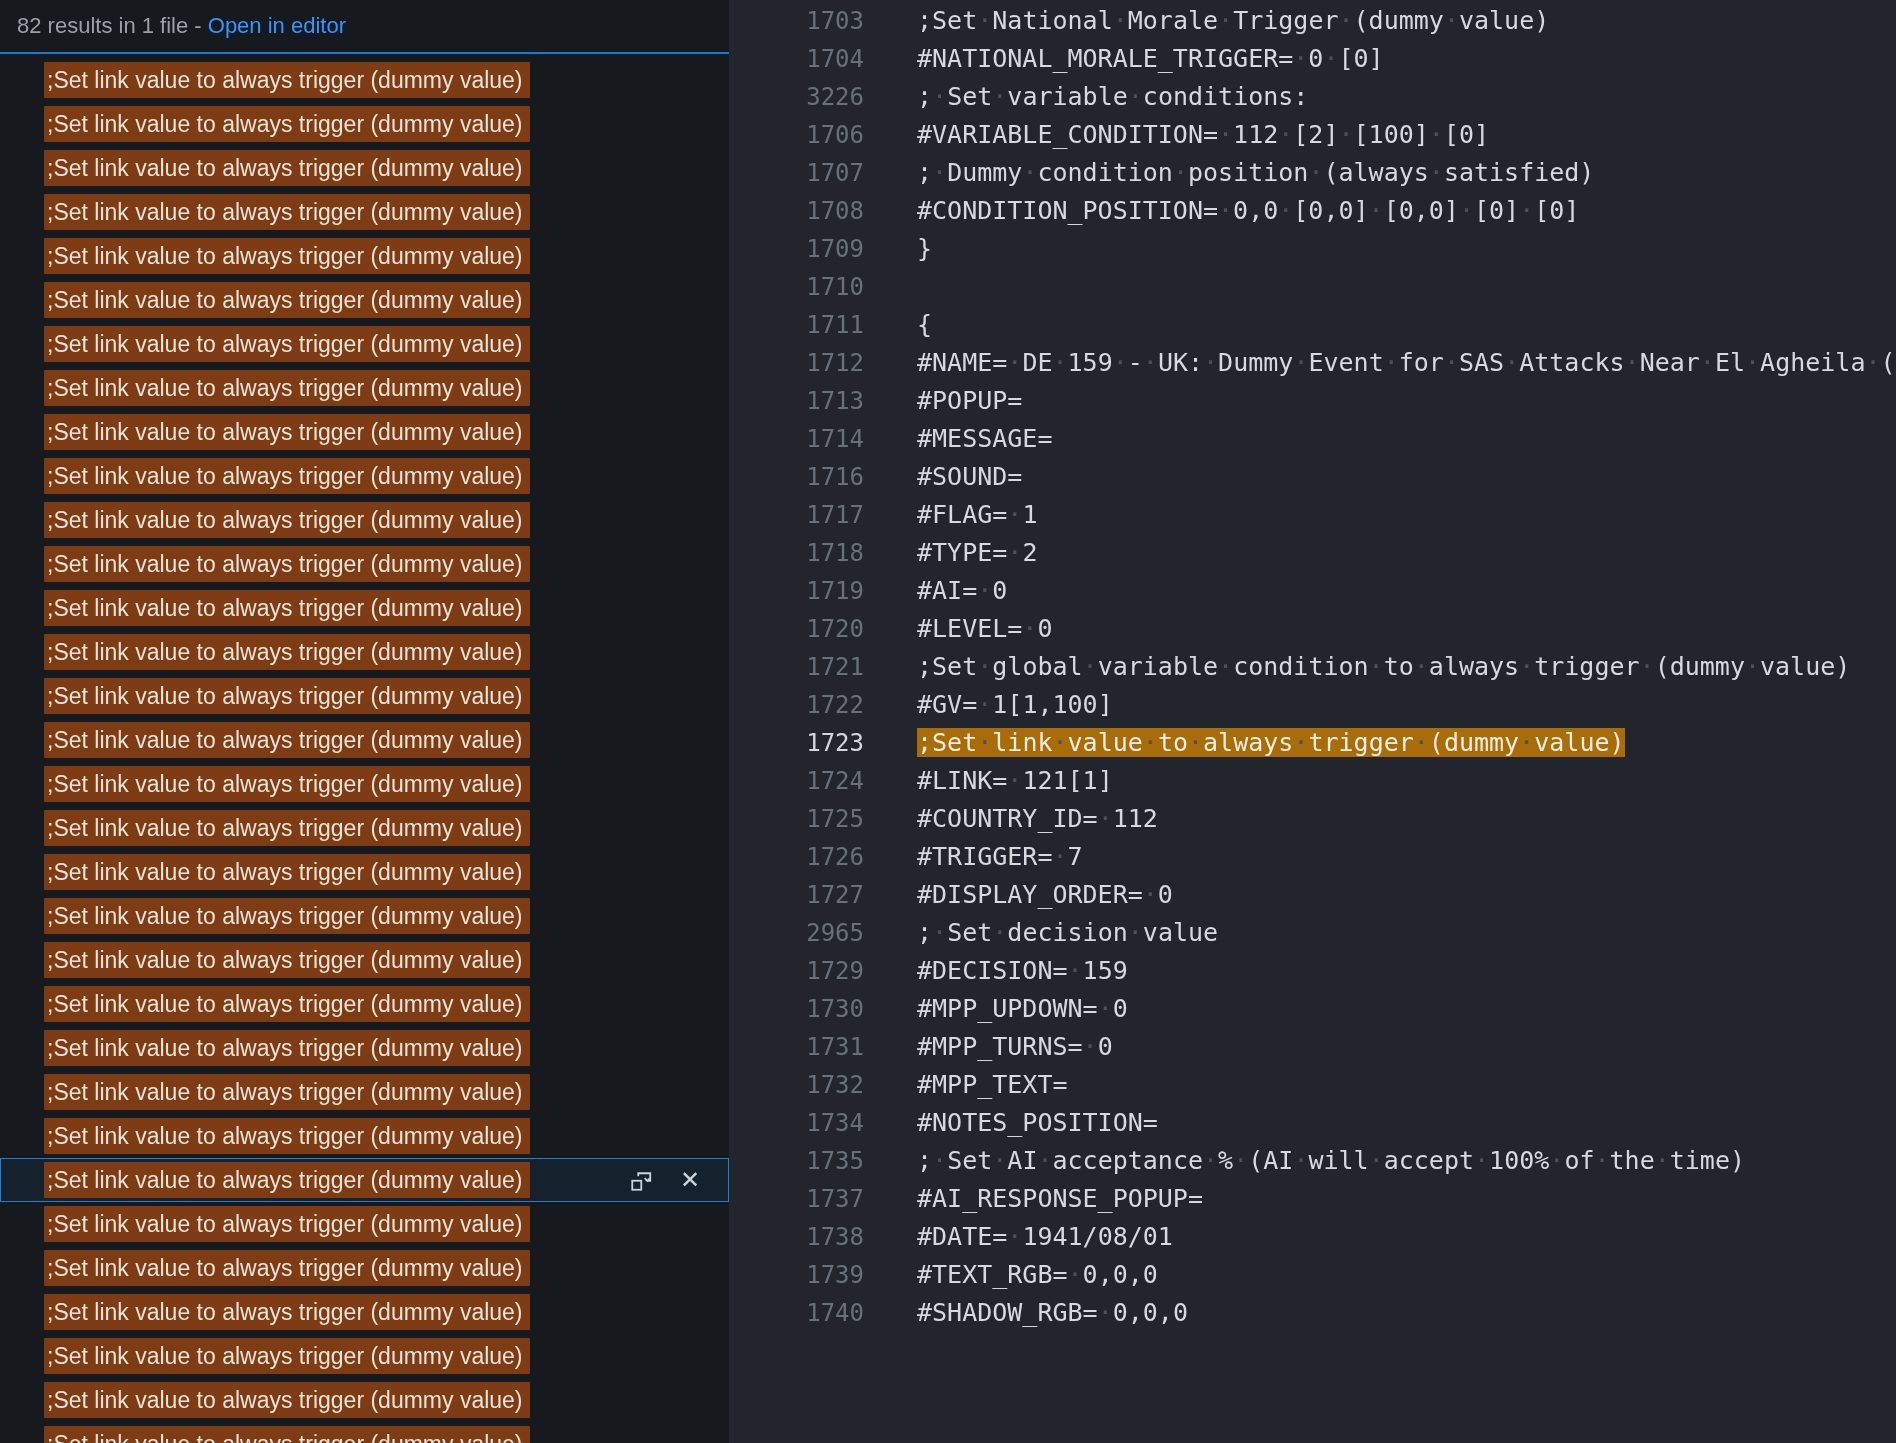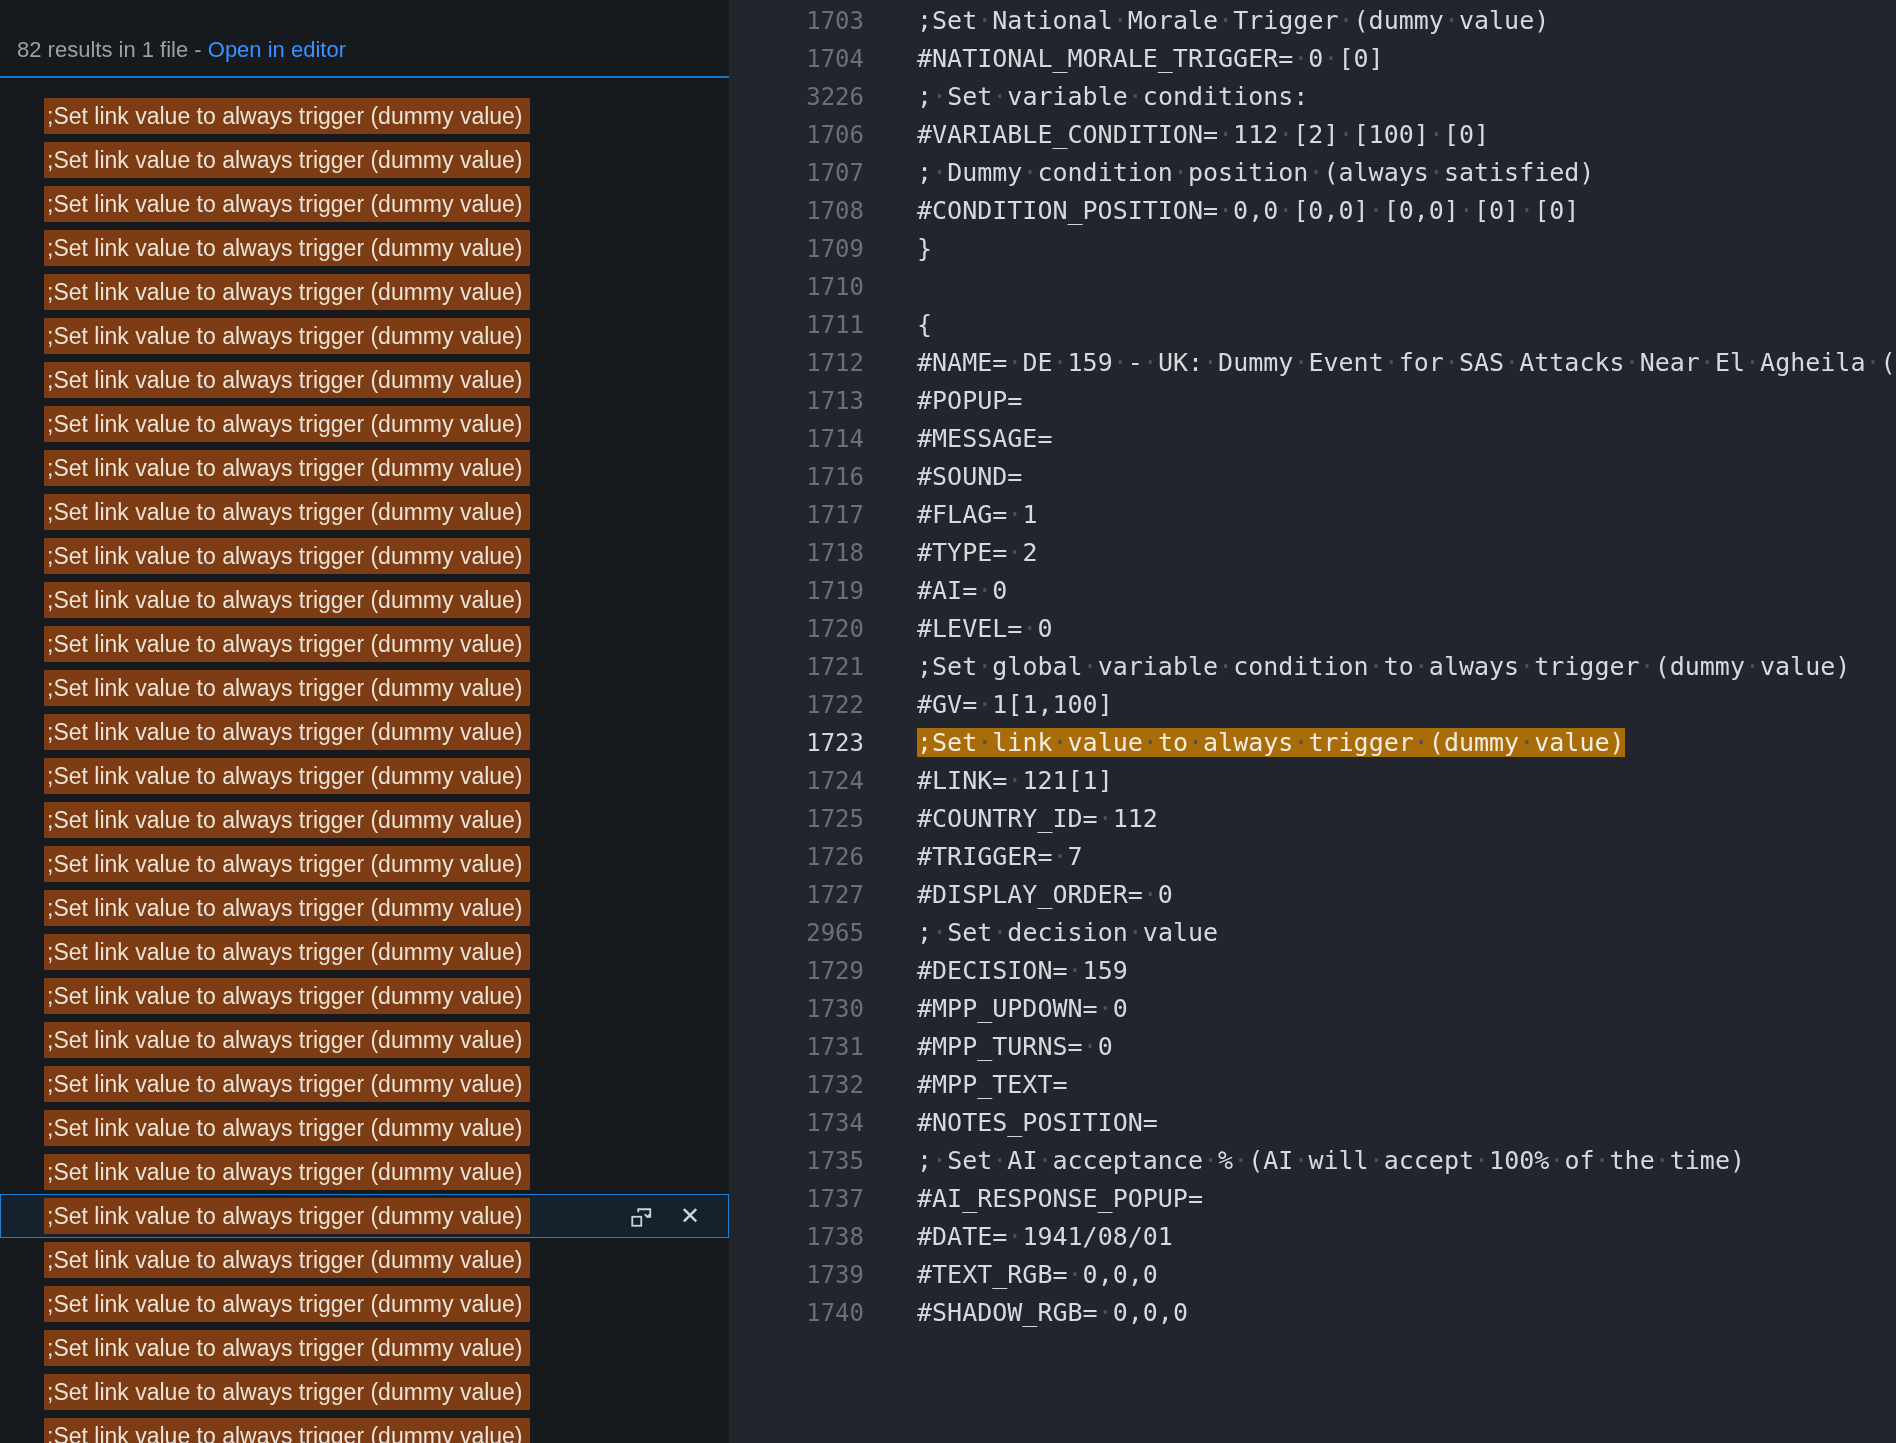--- a/index.html
+++ b/index.html
@@ -21,27 +21,26 @@
   }
   .search-header {
     flex: 0 0 auto;
     height: 54px;
     display: flex; align-items: center;
     padding-left: 17px;
     font-size: 22px;
     color: var(--header_text, #9aa0a8);
     border-bottom: 2px solid var(--underline_blue, #0e7ad3);
     white-space: pre;
-    margin-top: 24px;
   }
   .open-link {
     color: var(--accent_blue, #3794ff);
     cursor: pointer;
   }
-  .results-list { flex: 1 1 auto; overflow: hidden; padding-top: 16px; }
+  .results-list { flex: 1 1 auto; overflow: hidden; padding-top: 4px; }
   .result-row {
     height: 44px;
     display: flex; align-items: center;
     padding-left: 44px;
     cursor: pointer;
   }
   .match-chip {
     background: var(--match_bg, #7d3c14);
     color: var(--match_text, #ece3d8);
     font-size: 23px;

